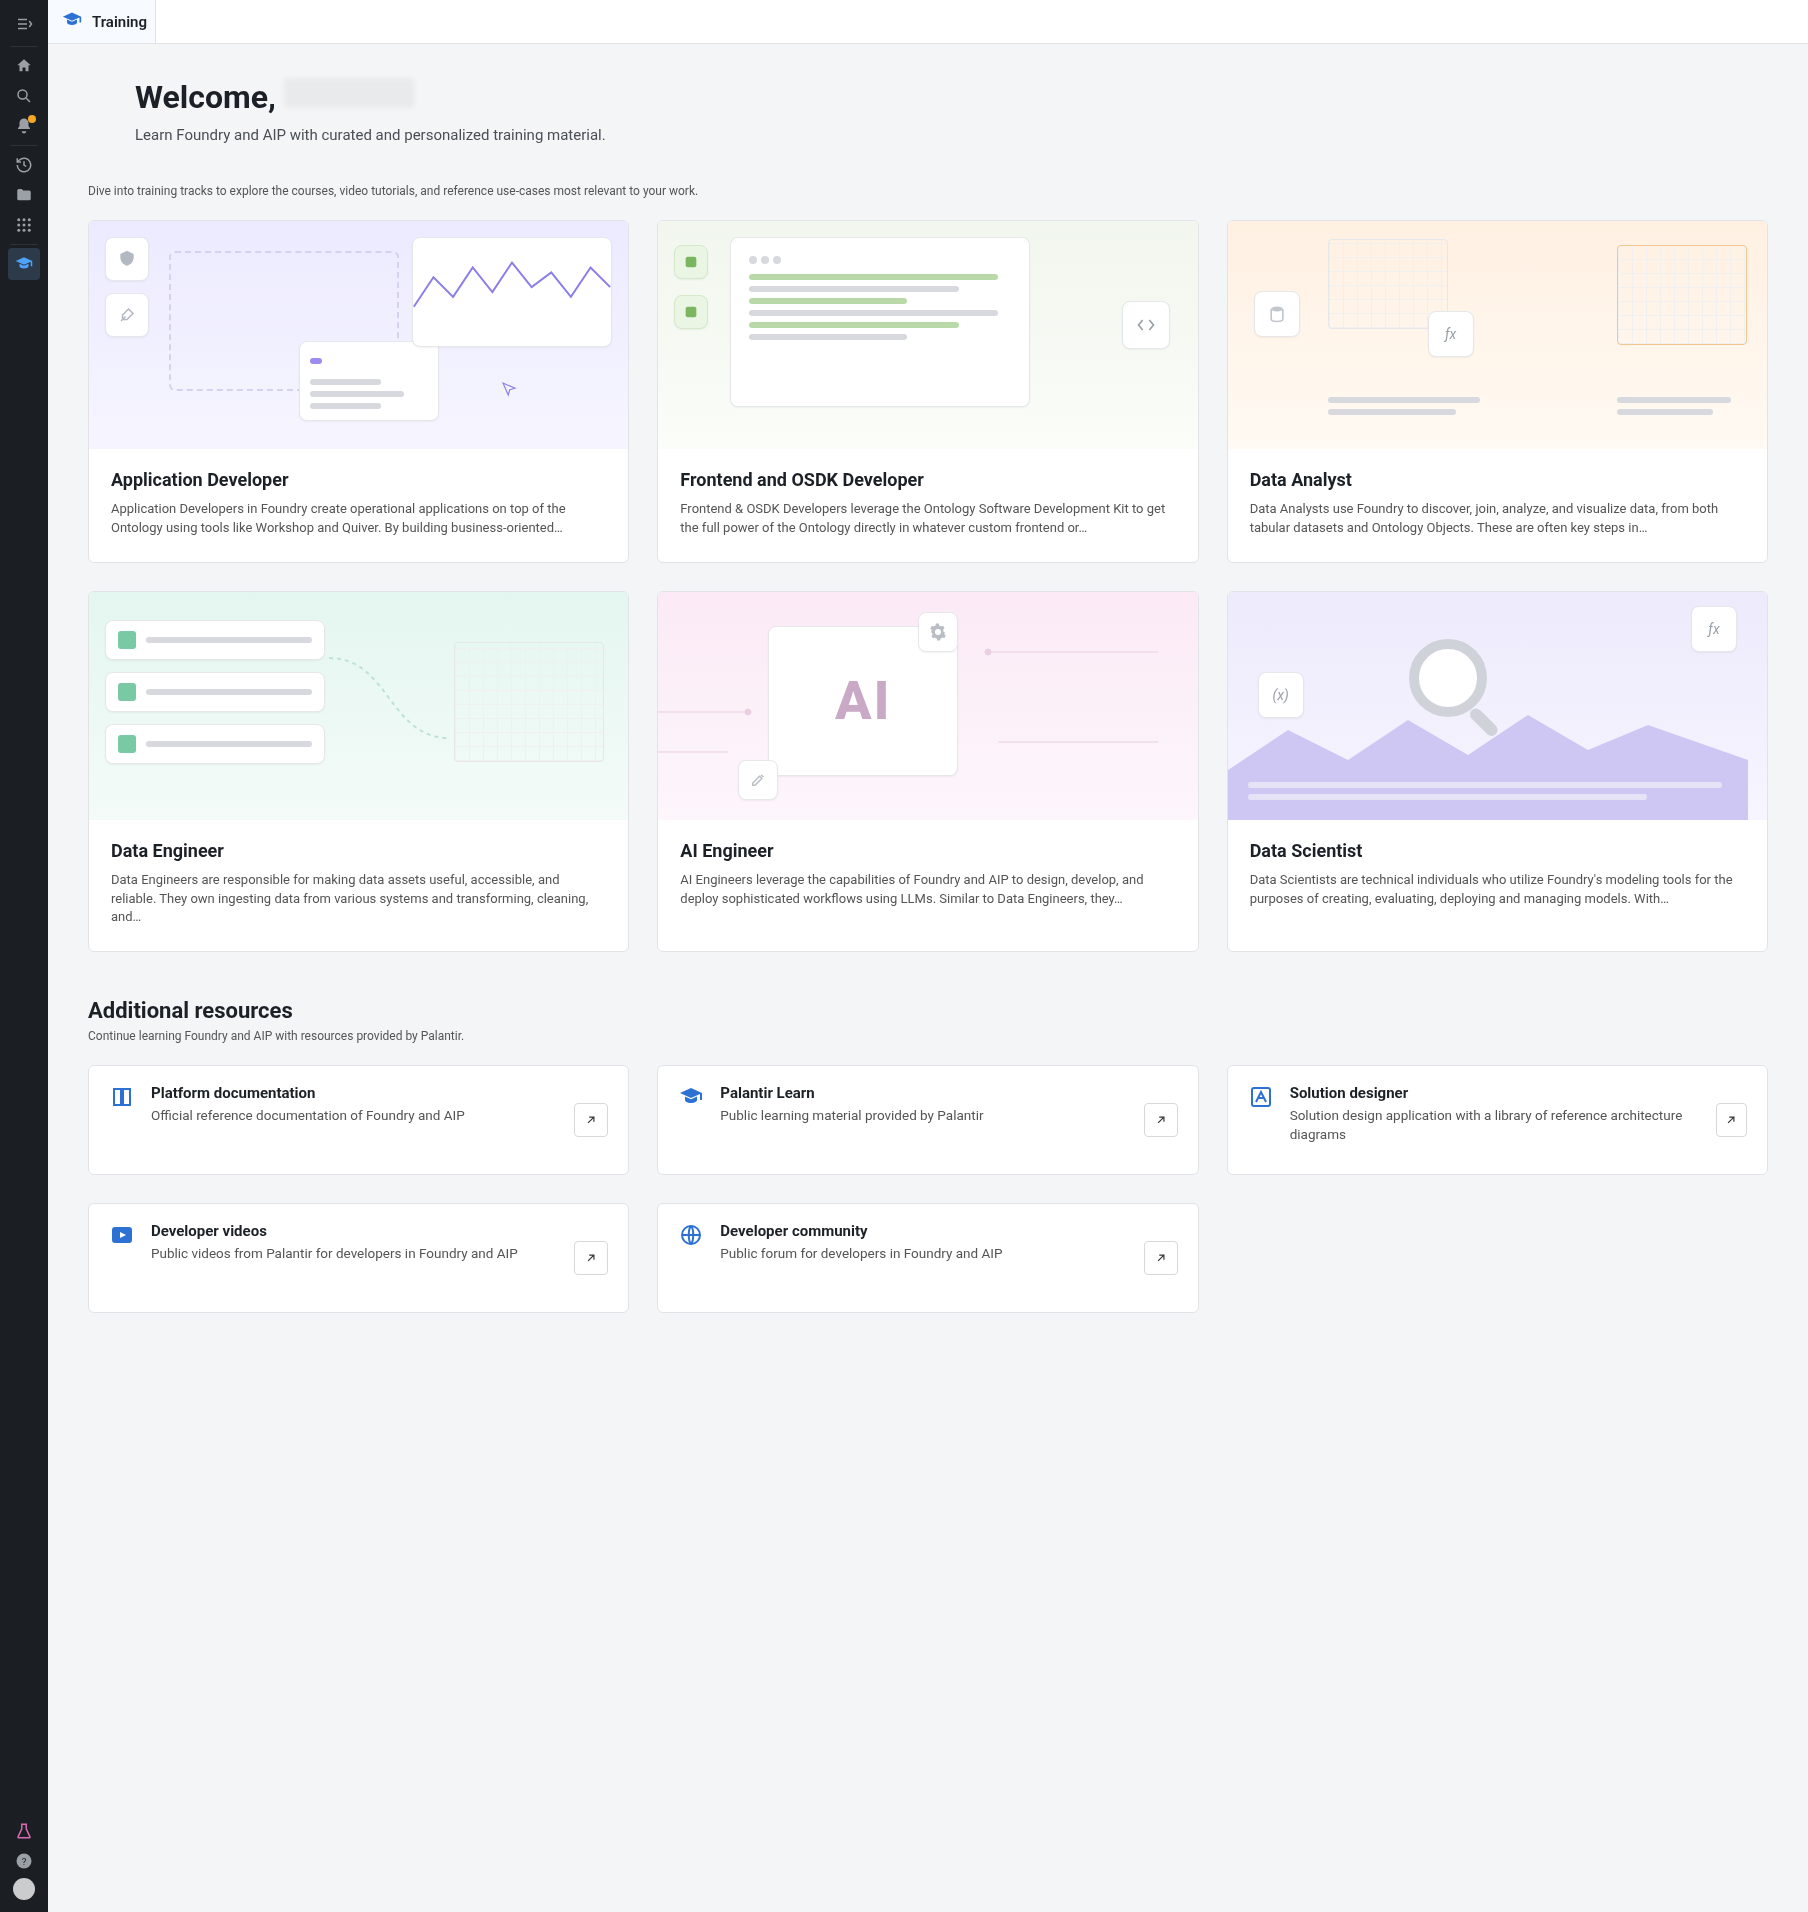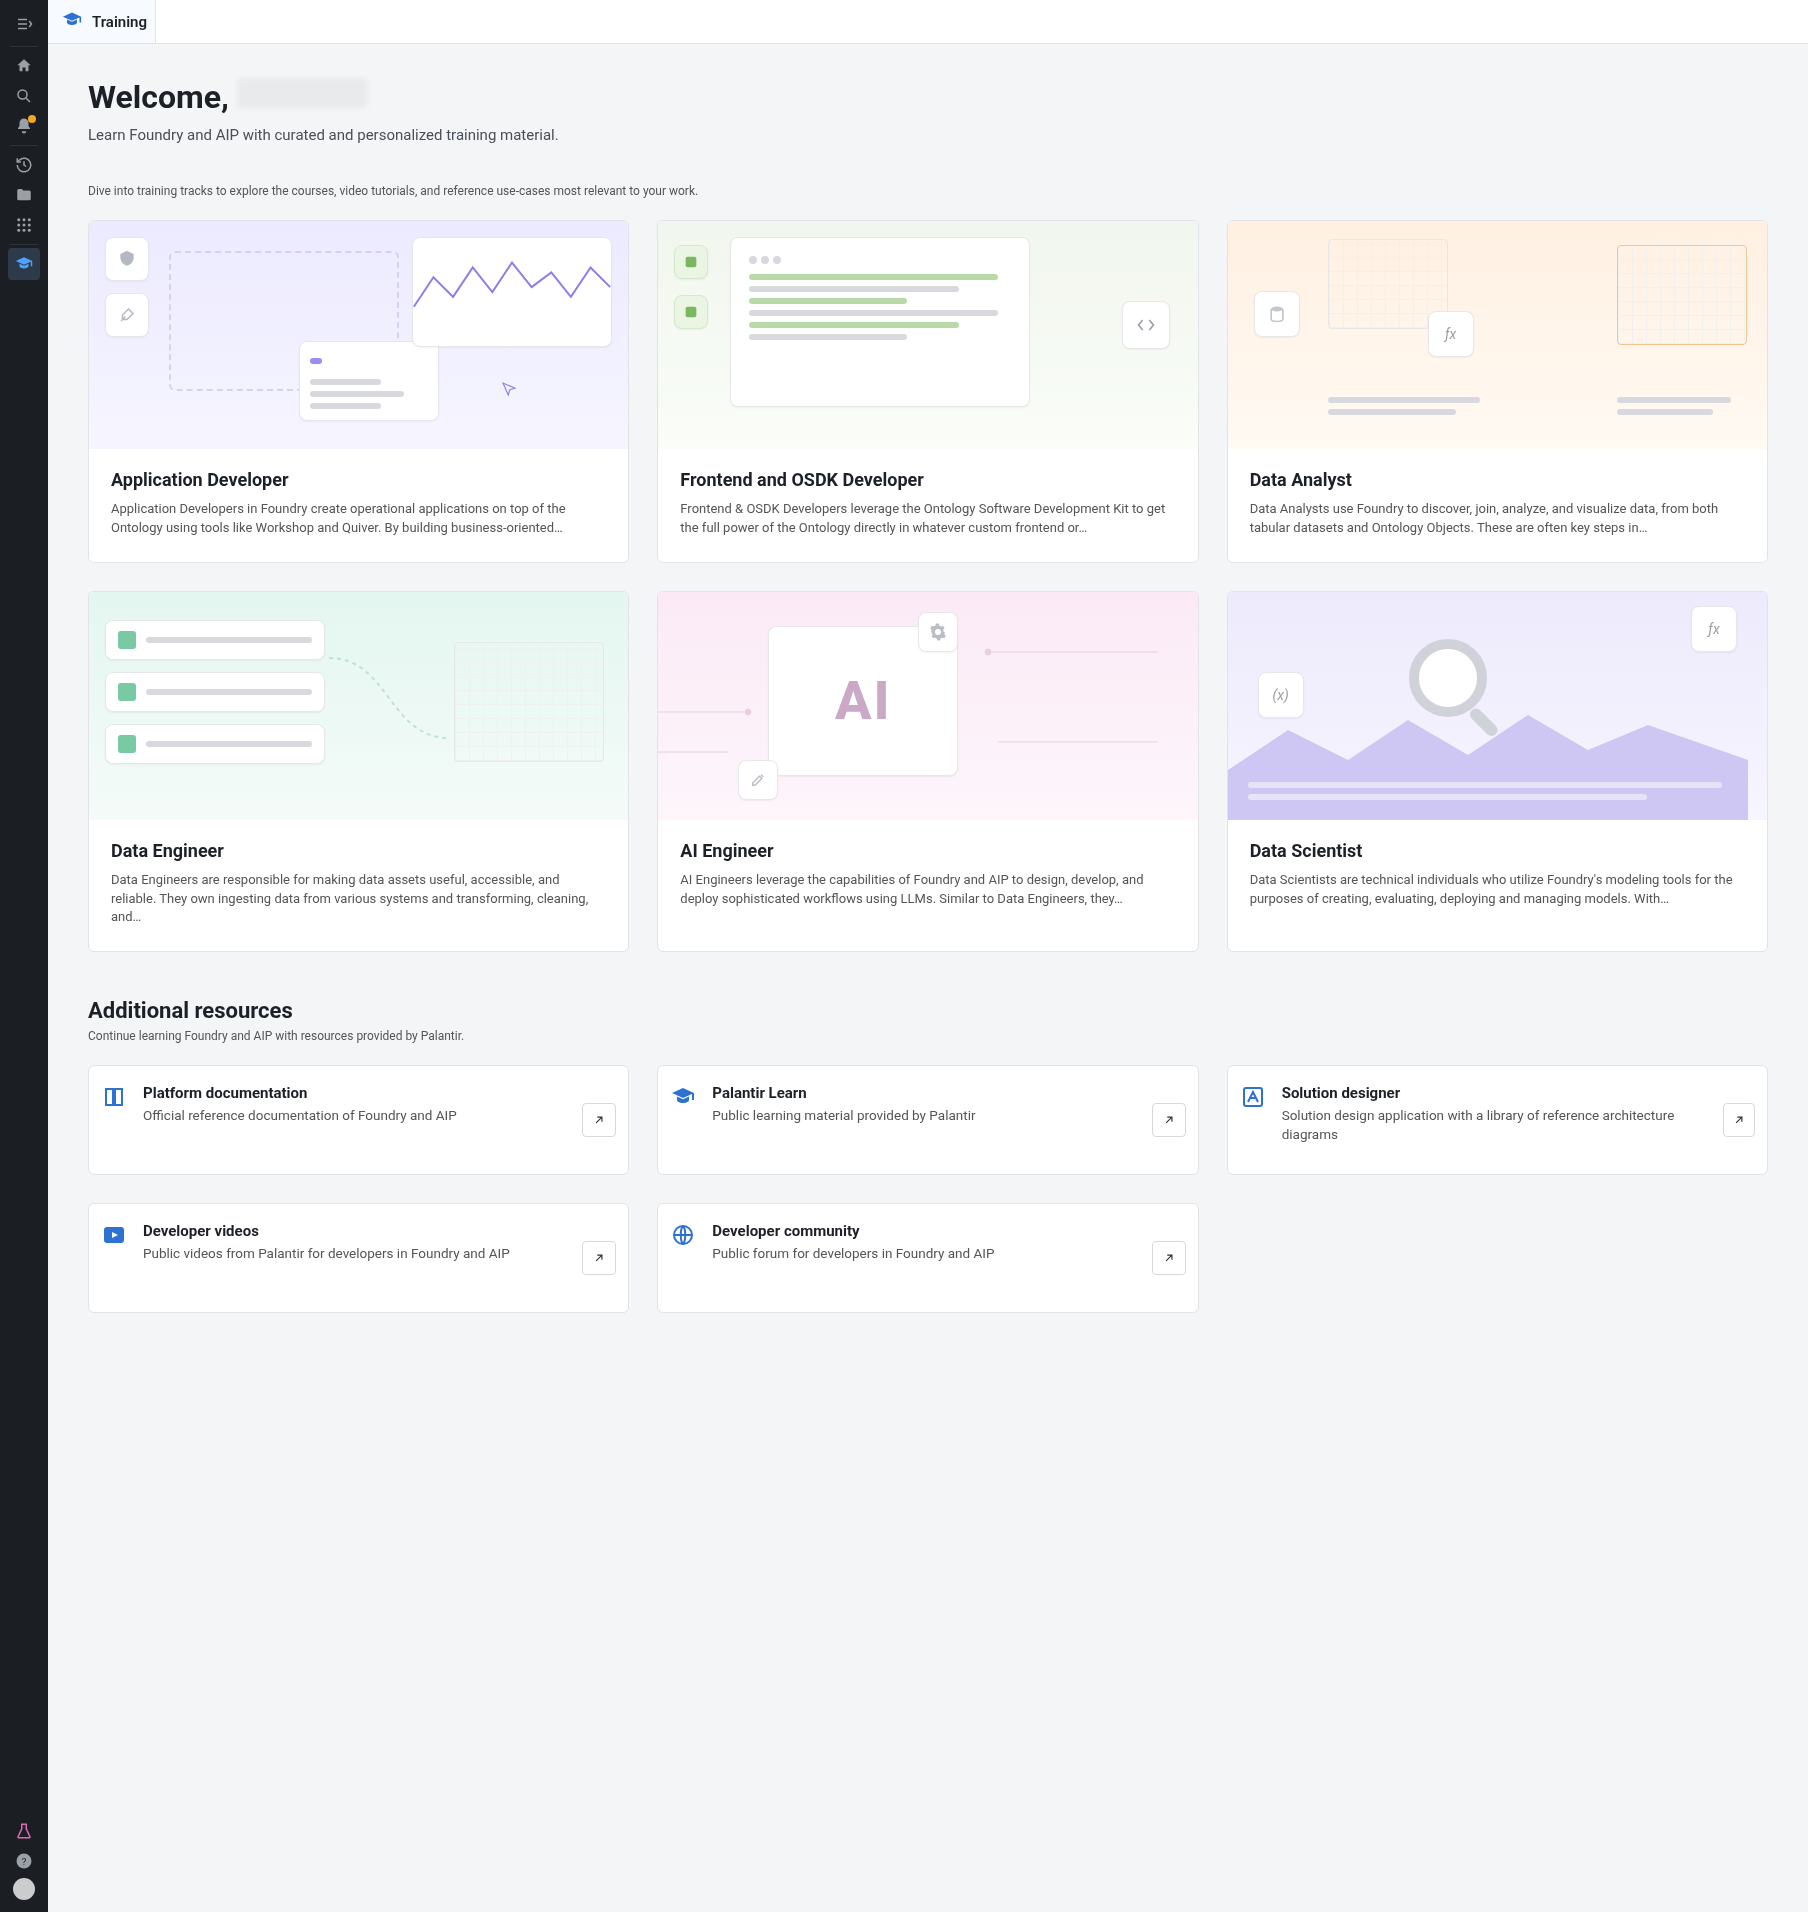--- a/index.html
+++ b/index.html
@@ -90,20 +90,21 @@
   .content {
     padding: 34px 40px 40px 40px;
     overflow: auto;
   }
   .hero-row {
     display: flex;
     align-items: flex-start;
     justify-content: space-between;
     gap: 36px;
     margin-bottom: 40px;
+    margin-left: 47px;
   }
   .welcome h1 {
     font-size: 32px;
     font-weight: 700;
     margin-bottom: 10px;
   }
   .welcome h1 .name-blur {
     display:inline-block;width:130px;height:30px;background:#e9eaec;border-radius:4px;vertical-align:baseline;filter:blur(2px);
   }
   .welcome p { color:#4a4f57; font-size:15px; }
@@ -139,21 +140,21 @@
   }
   .track-card .body { padding:20px 22px 24px; }
   .track-card .body h3 { font-size:18px;font-weight:700;margin-bottom:10px; }
   .track-card .body p { color:#555;font-size:13px;line-height:1.45; }
 
   .res-grid {
     display:grid;grid-template-columns:repeat(3,1fr);gap:28px;
   }
   .res-card {
     background:#fff;border:1px solid #e1e3e6;border-radius:6px;
-    display:flex;align-items:flex-start;gap:16px;padding:18px 12px;min-height:110px;
+    display:flex;align-items:flex-start;gap:16px;padding:18px 20px;min-height:110px;
   }
   .res-card .ico { width:26px;height:26px;flex:0 0 26px;display:flex;align-items:center;justify-content:center; }
   .res-card .ico svg{width:24px;height:24px;}
   .res-card .txt .t { font-weight:700;font-size:15px;margin-bottom:4px; }
   .res-card .txt .s { color:#555;font-size:13.5px;line-height:1.4; }
   .res-card .ext-btn { align-self:center; }
 
   
   .illus-purple { background:linear-gradient(180deg,#eceaff 0%,#f6f5ff 100%); }
   .illus-green  { background:linear-gradient(180deg,#f1f6ee 0%,#fafdf8 100%); }

